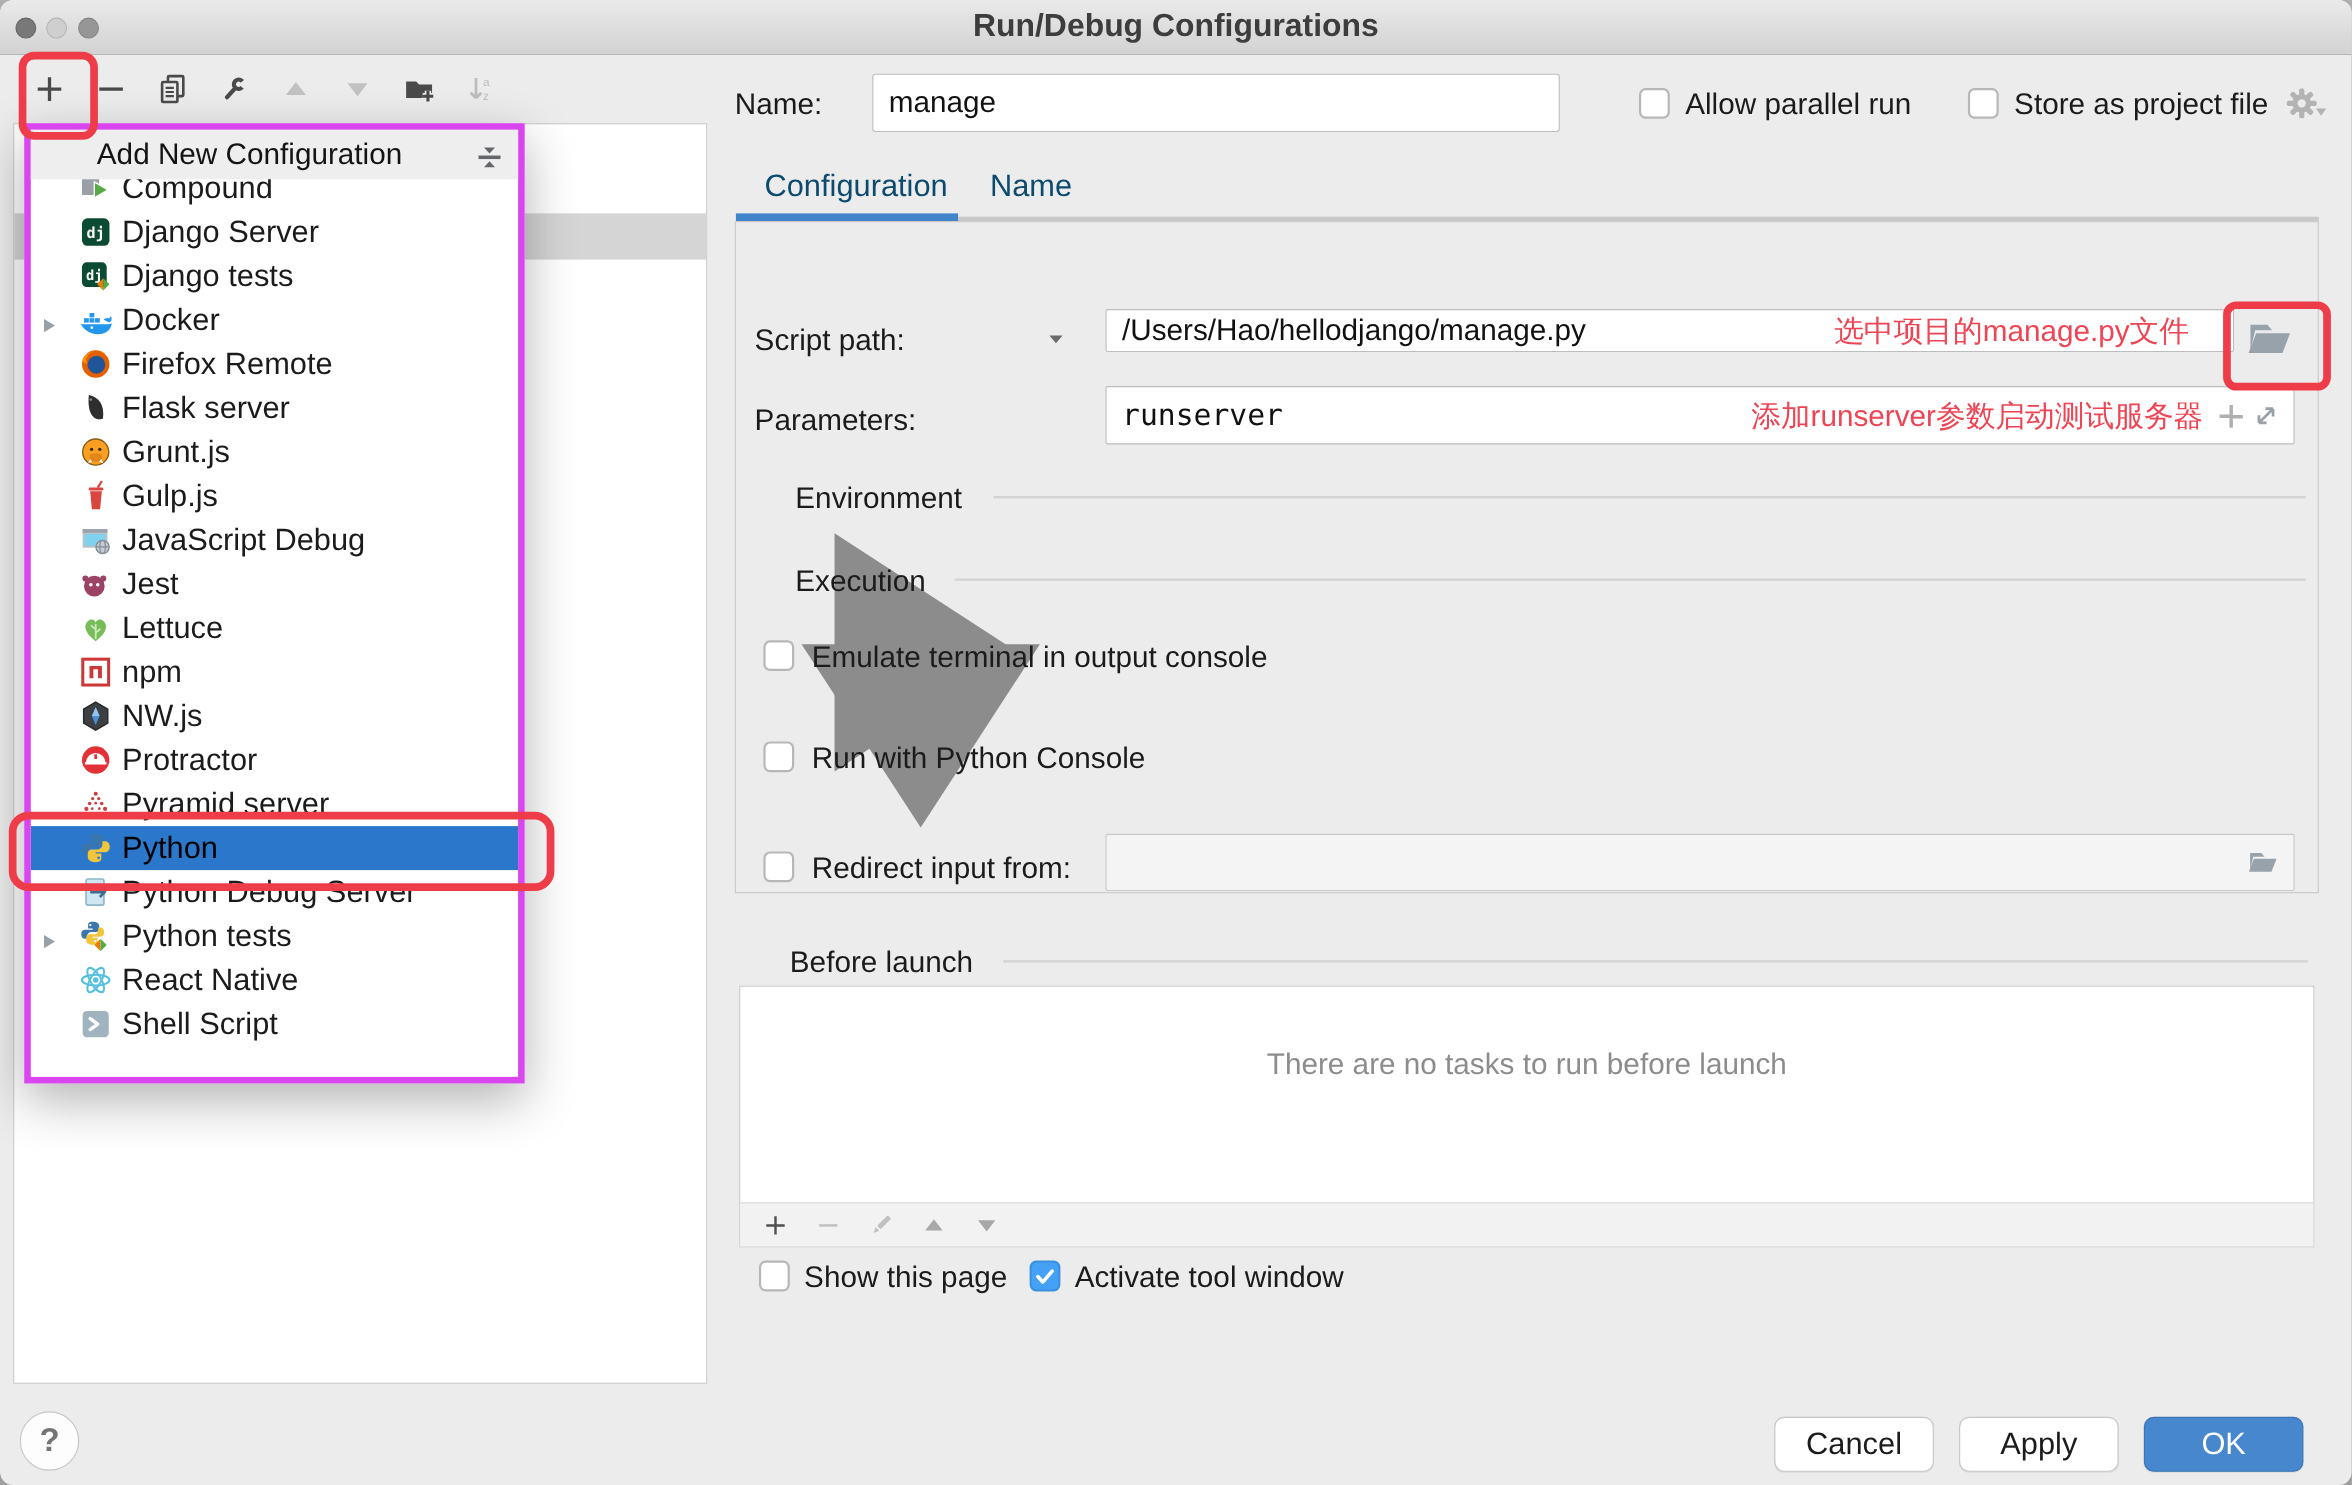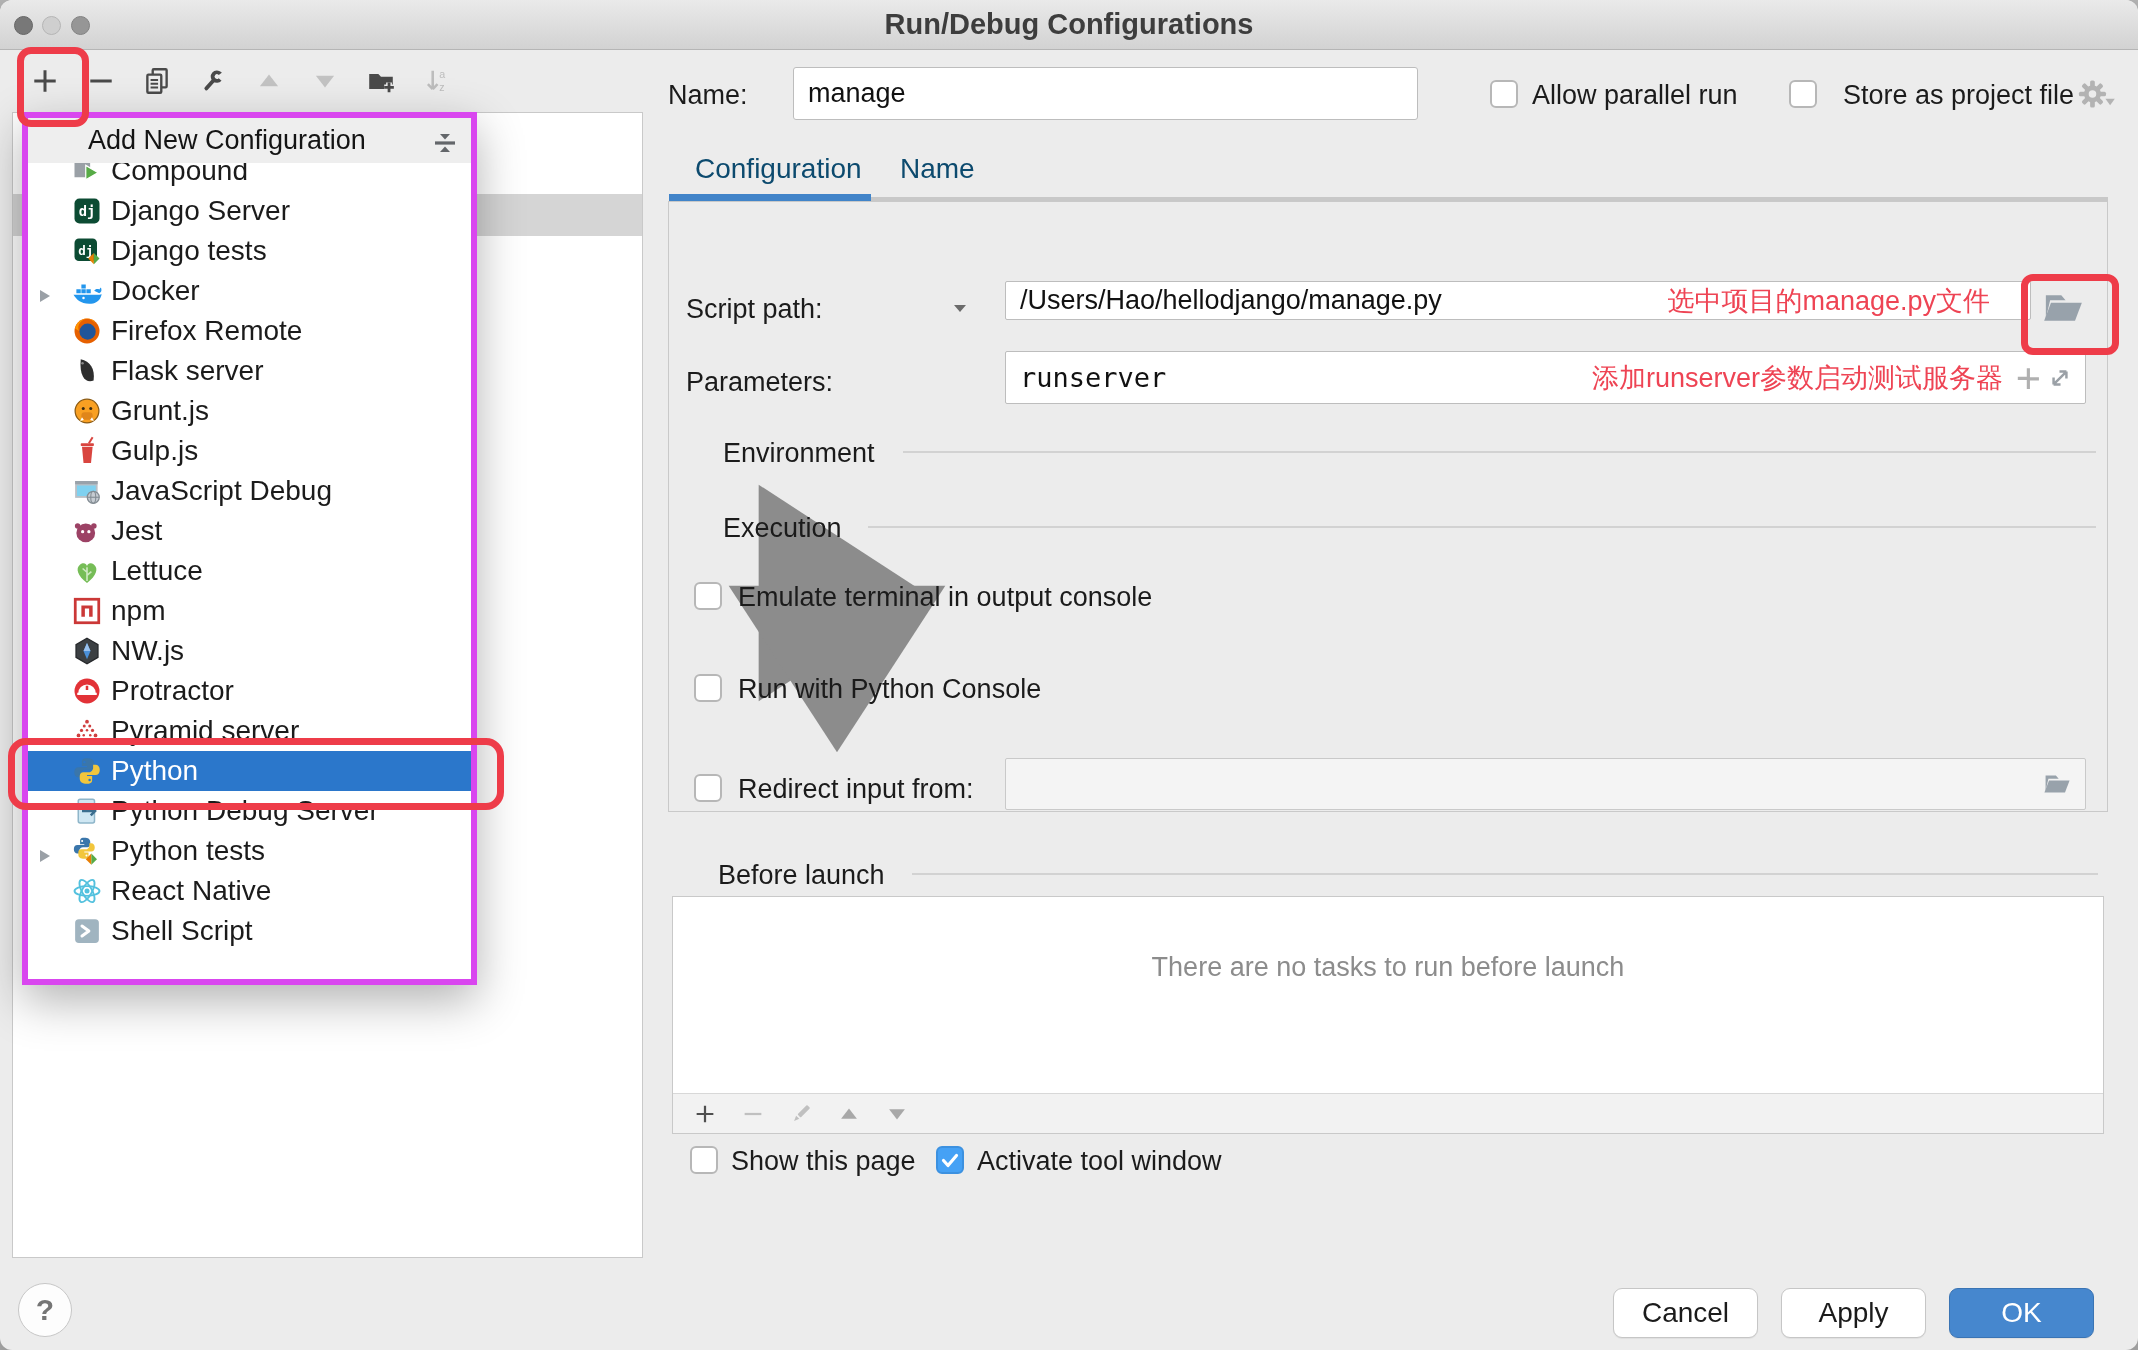--- a/index.html
+++ b/index.html
@@ -30,21 +30,21 @@
   .popup-header .fic svg{width:28px;height:28px;}
   .popup-list{position:absolute;left:0;top:45px;right:0;bottom:0;overflow:hidden;}
   .popup-inner{margin-top:-12px;}
   .pitem{position:relative;height:40px;display:flex;align-items:center;padding-left:44px;font-size:28px;color:#1b1b1b;}
   .pitem .ico{width:30px;height:30px;flex:0 0 30px;display:flex;align-items:center;}
   .pitem .ico svg{width:30px;height:30px;}
   .pitem .lbl{margin-left:9px;white-space:nowrap;}
   .pitem .expander{position:absolute;left:6px;top:10px;width:20px;height:20px;}
   .pitem .expander svg{width:20px;height:20px;}
   .pitem.selected{background:#2b77cb;}
-  .pitem.selected .lbl{color:#ffffff;}
+  .pitem.selected .lbl{color:#000000;}
   
   .redbox{position:absolute;border:7px solid #ee3c49;border-radius:18px;z-index:8;pointer-events:none;}
   .redtext{color:#ee4454;}
   
   .flabel{position:absolute;font-size:27px;color:#1b1b1b;line-height:32px;white-space:nowrap;}
   .field{position:absolute;background:#fff;border:1px solid #bdbdbd;border-radius:2px;box-sizing:border-box;
          display:flex;align-items:center;font-size:27px;color:#111;}
   .field .val{margin-left:14px;white-space:nowrap;}
   .field .ann{margin-left:auto;white-space:nowrap;font-size:27px;}
   .mono{font-family:"DejaVu Sans Mono","Liberation Mono",monospace;font-size:27px;}
@@ -400,21 +400,21 @@
 
   <div class="redbox" style="left:17px;top:47px;width:58px;height:66px;border-radius:14px;"></div>
   <div class="redbox" style="left:8px;top:738px;width:482px;height:58px;"></div>
   <div class="redbox" style="left:2021px;top:274px;width:84px;height:67px;border-radius:12px;"></div>
 
   <span class="flabel" style="left:668px;top:79px;">Name:</span>
   <input class="field" style="left: 793px; top: 67px; width: 625px; height: 53px; padding-left: 14px; font-size: 27px; border-radius: 3px;" value="manage">
   <span class="cb" style="left:1490px;top:80px;"></span>
   <span class="flabel" style="left:1532px;top:79px;">Allow parallel run</span>
   <span class="cb" style="left:1789px;top:80px;"></span>
-  <span class="flabel" style="left:1831px;top:79px;margin-left:12px;">Store as project file</span>
+  <span class="flabel" style="left:1831px;top:79px;">Store as project file</span>
   <span class="inlineico" style="left:2076px;top:76px;width:40px;height:36px;">
       <svg xmlns="http://www.w3.org/2000/svg" viewBox="0 0 34 28" width="100%" height="100%">
         <g fill="#b3b3b3">
           <g transform="translate(14,14)">
             <rect x="-2" y="-11.5" width="4" height="23" rx="1.4"></rect>
             <rect x="-2" y="-11.5" width="4" height="23" rx="1.4" transform="rotate(45)"></rect>
             <rect x="-2" y="-11.5" width="4" height="23" rx="1.4" transform="rotate(90)"></rect>
             <rect x="-2" y="-11.5" width="4" height="23" rx="1.4" transform="rotate(135)"></rect>
             <circle r="7.2"></circle>
           </g>

